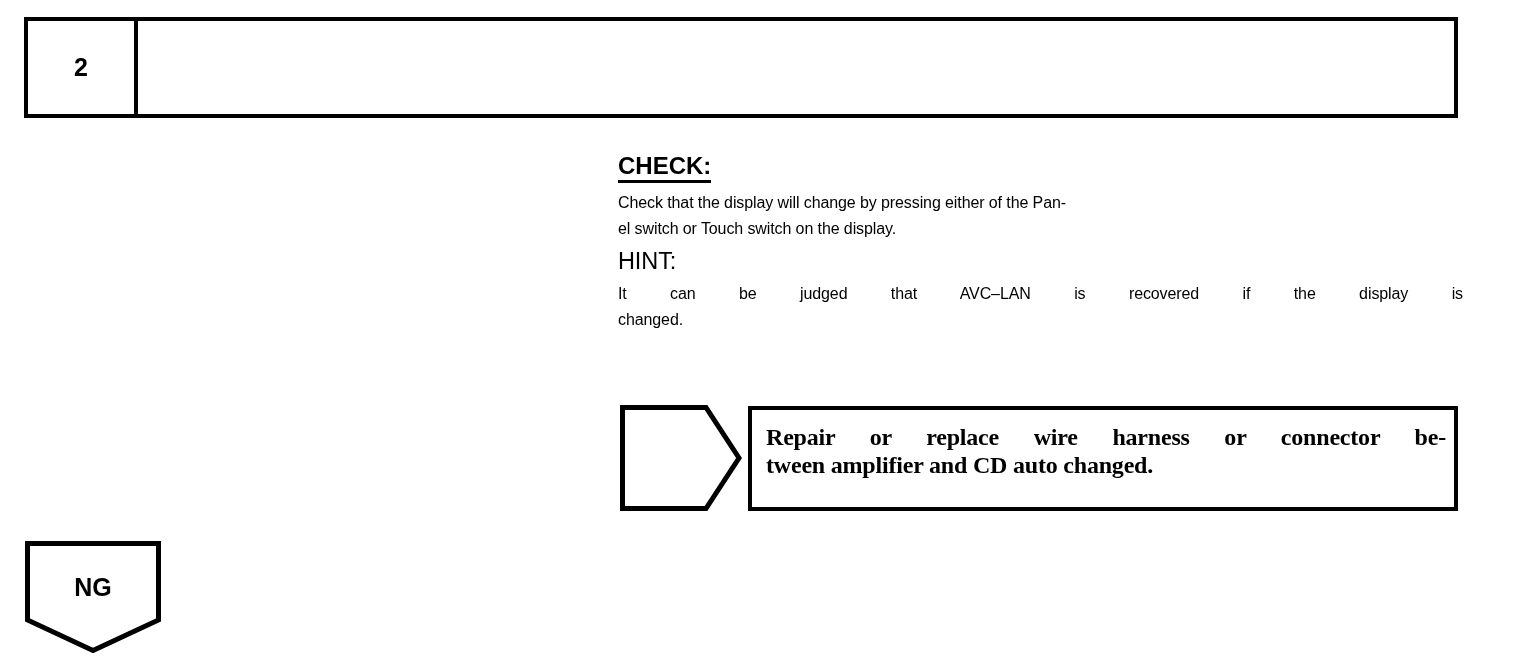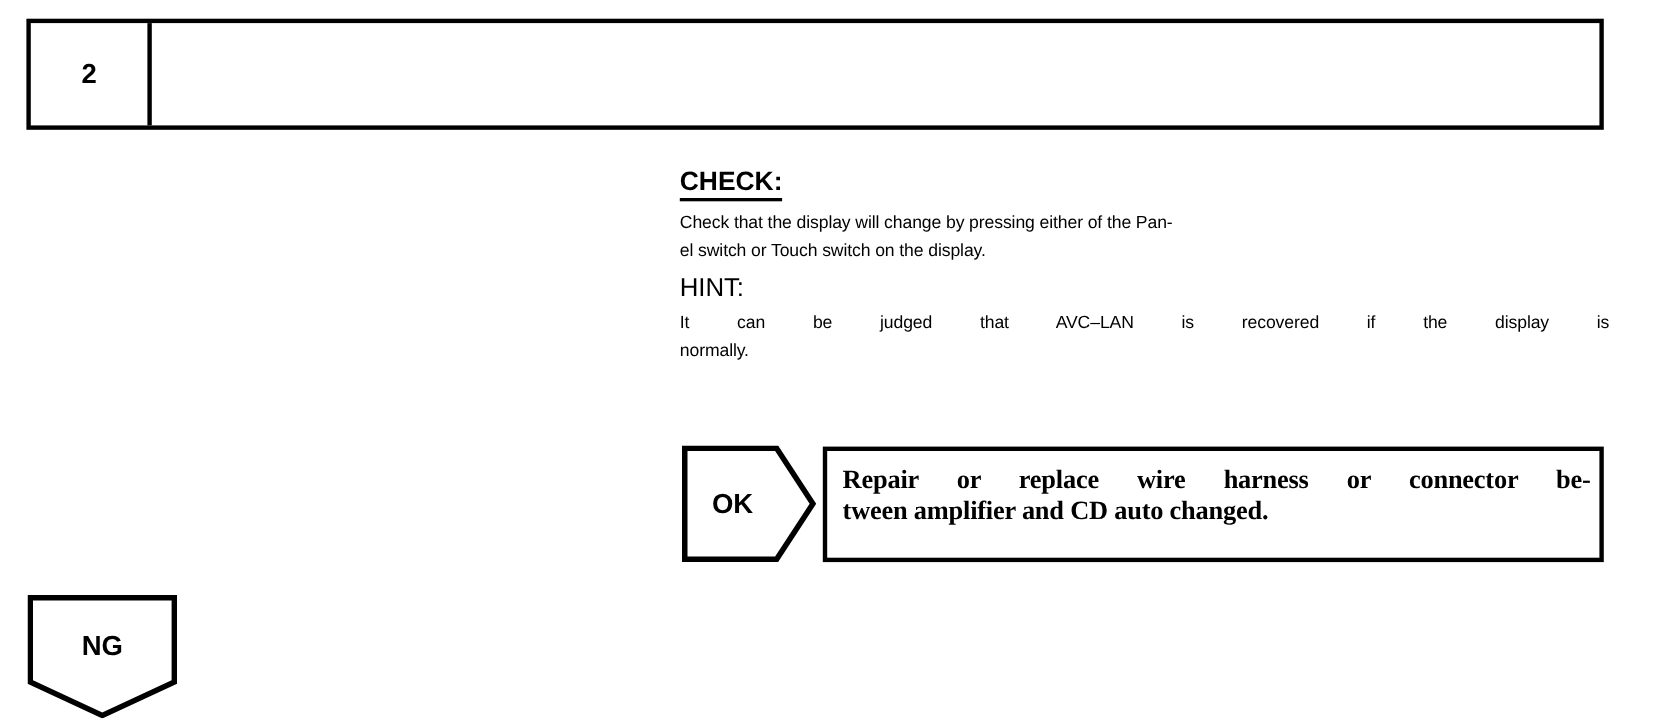--- a/index.html
+++ b/index.html
@@ -186,29 +186,28 @@
 </div>
 
 <div class="check-block">
   <div>
     <span class="check-label">CHECK:</span>
   </div>
   <div class="body-line">Check that the display will change by pressing either of the Pan-</div>
   <div class="body-line">el switch or Touch switch on the display.</div>
   <div class="hint-label">HINT:</div>
   <div class="body-line justified">It can be judged that AVC–LAN is recovered if the display is</div>
-  <div class="body-line">normally.</div>
+  <div class="body-line">changed.</div>
 </div>
 
 <div class="ok-row">
   <div class="ok-arrow">
     <svg width="122" height="106" viewBox="0 0 122 106" xmlns="http://www.w3.org/2000/svg">
       <path d="M 2.5,2.5 L 86,2.5 L 119,53 L 86,103.5 L 2.5,103.5 Z" fill="#ffffff" stroke="#000000" stroke-width="5" stroke-linejoin="miter"></path>
     </svg>
-    <span class="ok-label">OK</span>
   </div>
   <div class="result-box">
     <div class="result-text">
       <span class="ln justify">Repair or replace wire harness or connector be-</span>
       <span class="ln">tween amplifier and CD auto changed.</span>
     </div>
   </div>
 </div>
 
 <div class="ng-shape">

